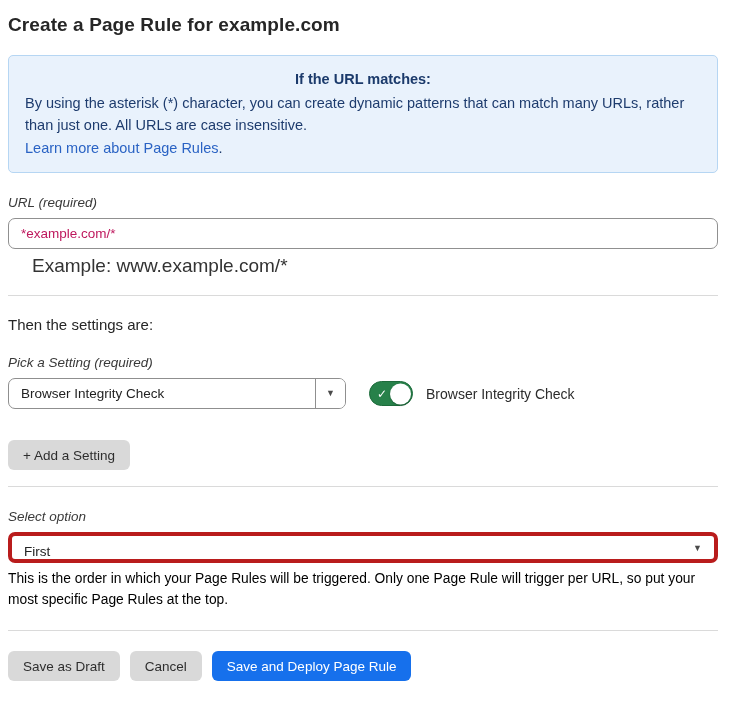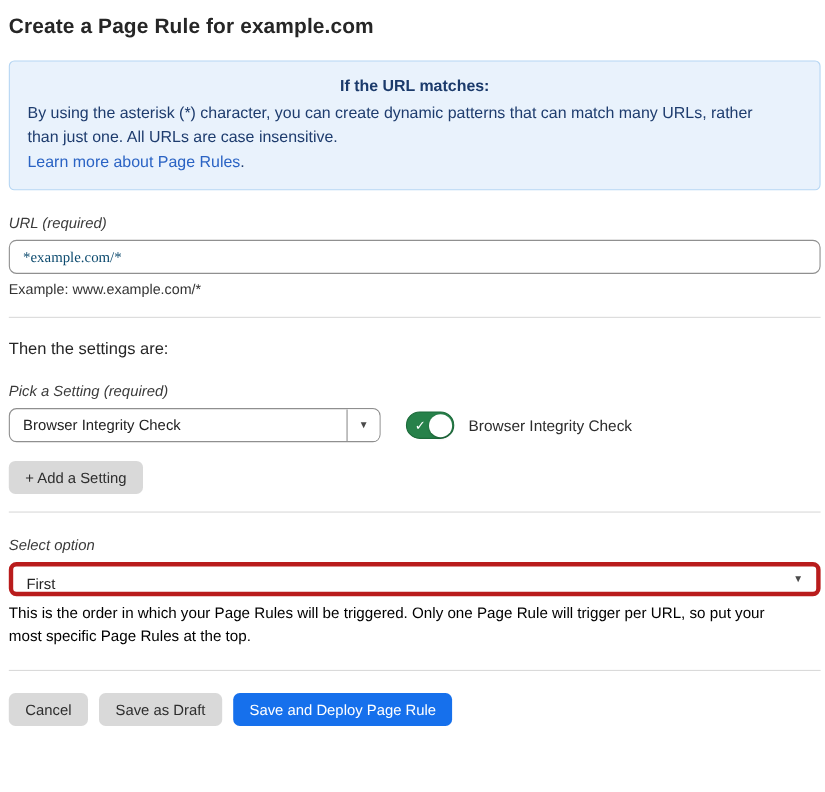--- a/index.html
+++ b/index.html
@@ -5,21 +5,21 @@
   * { box-sizing: border-box; margin: 0; padding: 0; }
   html, body {
     width: 750px; height: 720px;
     background: #ffffff;
     font-family: "Liberation Sans", "DejaVu Sans", sans-serif;
     color: #2c2c2c;
     overflow: hidden;
   }
   .page {
     width: 750px; height: 624px;
-    padding: 12px 4px 0 8px;
+    padding: 12px 32px 0 8px;
   }
   .page-title {
     font-size: 19px;
     font-weight: bold;
     color: #262626;
     letter-spacing: 0.1px;
     padding-top: 2px;
   }
   
   .info-box {
@@ -53,30 +53,31 @@
     font-style: italic;
   }
   .text-input {
     display: block;
     margin-top: 8px;
     width: 100%;
     height: 31px;
     border: 1px solid #909090;
     border-radius: 7px;
     padding: 0 12px;
-    font-family: Liberation Serif, serif;
-    font-size: 13.5px;
-    color: #0c4a6e;
+    font-family: Liberation Sans, sans-serif;
+    font-size: 13.5px;
+    color: #be185d;
     background: #ffffff;
     outline: none;
   }
   .field-helper {
     margin-top: 6px;
-    font-size: 13px;
+    font-size: 19px;
     color: #333333;
+    margin-left: 24px;
   }
   .divider {
     border: none;
     border-top: 1px solid #dadada;
     margin-top: 18px;
   }
   .section-heading {
     margin-top: 20px;
     font-size: 15px;
     font-weight: normal;
@@ -175,21 +176,21 @@
     white-space: nowrap;
   }
   .btn-gray {
     background: #d9d9d9;
     color: #2e2e2e;
   }
   .btn-blue {
     background: #1670ec;
     color: #ffffff;
   }
-  .add-setting-btn { margin-top: 17px; }
+  .add-setting-btn { margin-top: 31px; }
 
   
   .full-select {
     margin-top: 8px;
     position: relative;
     width: 100%;
     height: 31px;
     border: 4px solid #b91c1c;
     border-radius: 7px;
     background: #ffffff;
@@ -269,18 +270,18 @@
   <div class="full-select">
     <span>First</span>
     <span class="arrow-glyph">▼</span>
   </div>
 
   <div class="order-help">This is the order in which your Page Rules will be triggered. Only one Page Rule will trigger per URL, so put your most specific Page Rules at the top.</div>
 
   <hr class="divider" style="margin-top:20px;">
 
   <div class="footer-buttons">
+    <button class="btn btn-gray">Save as Draft</button>
     <button class="btn btn-gray">Cancel</button>
-    <button class="btn btn-gray">Save as Draft</button>
     <button class="btn btn-blue">Save and Deploy Page Rule</button>
   </div>
 
 </div>
 
 </body></html>

